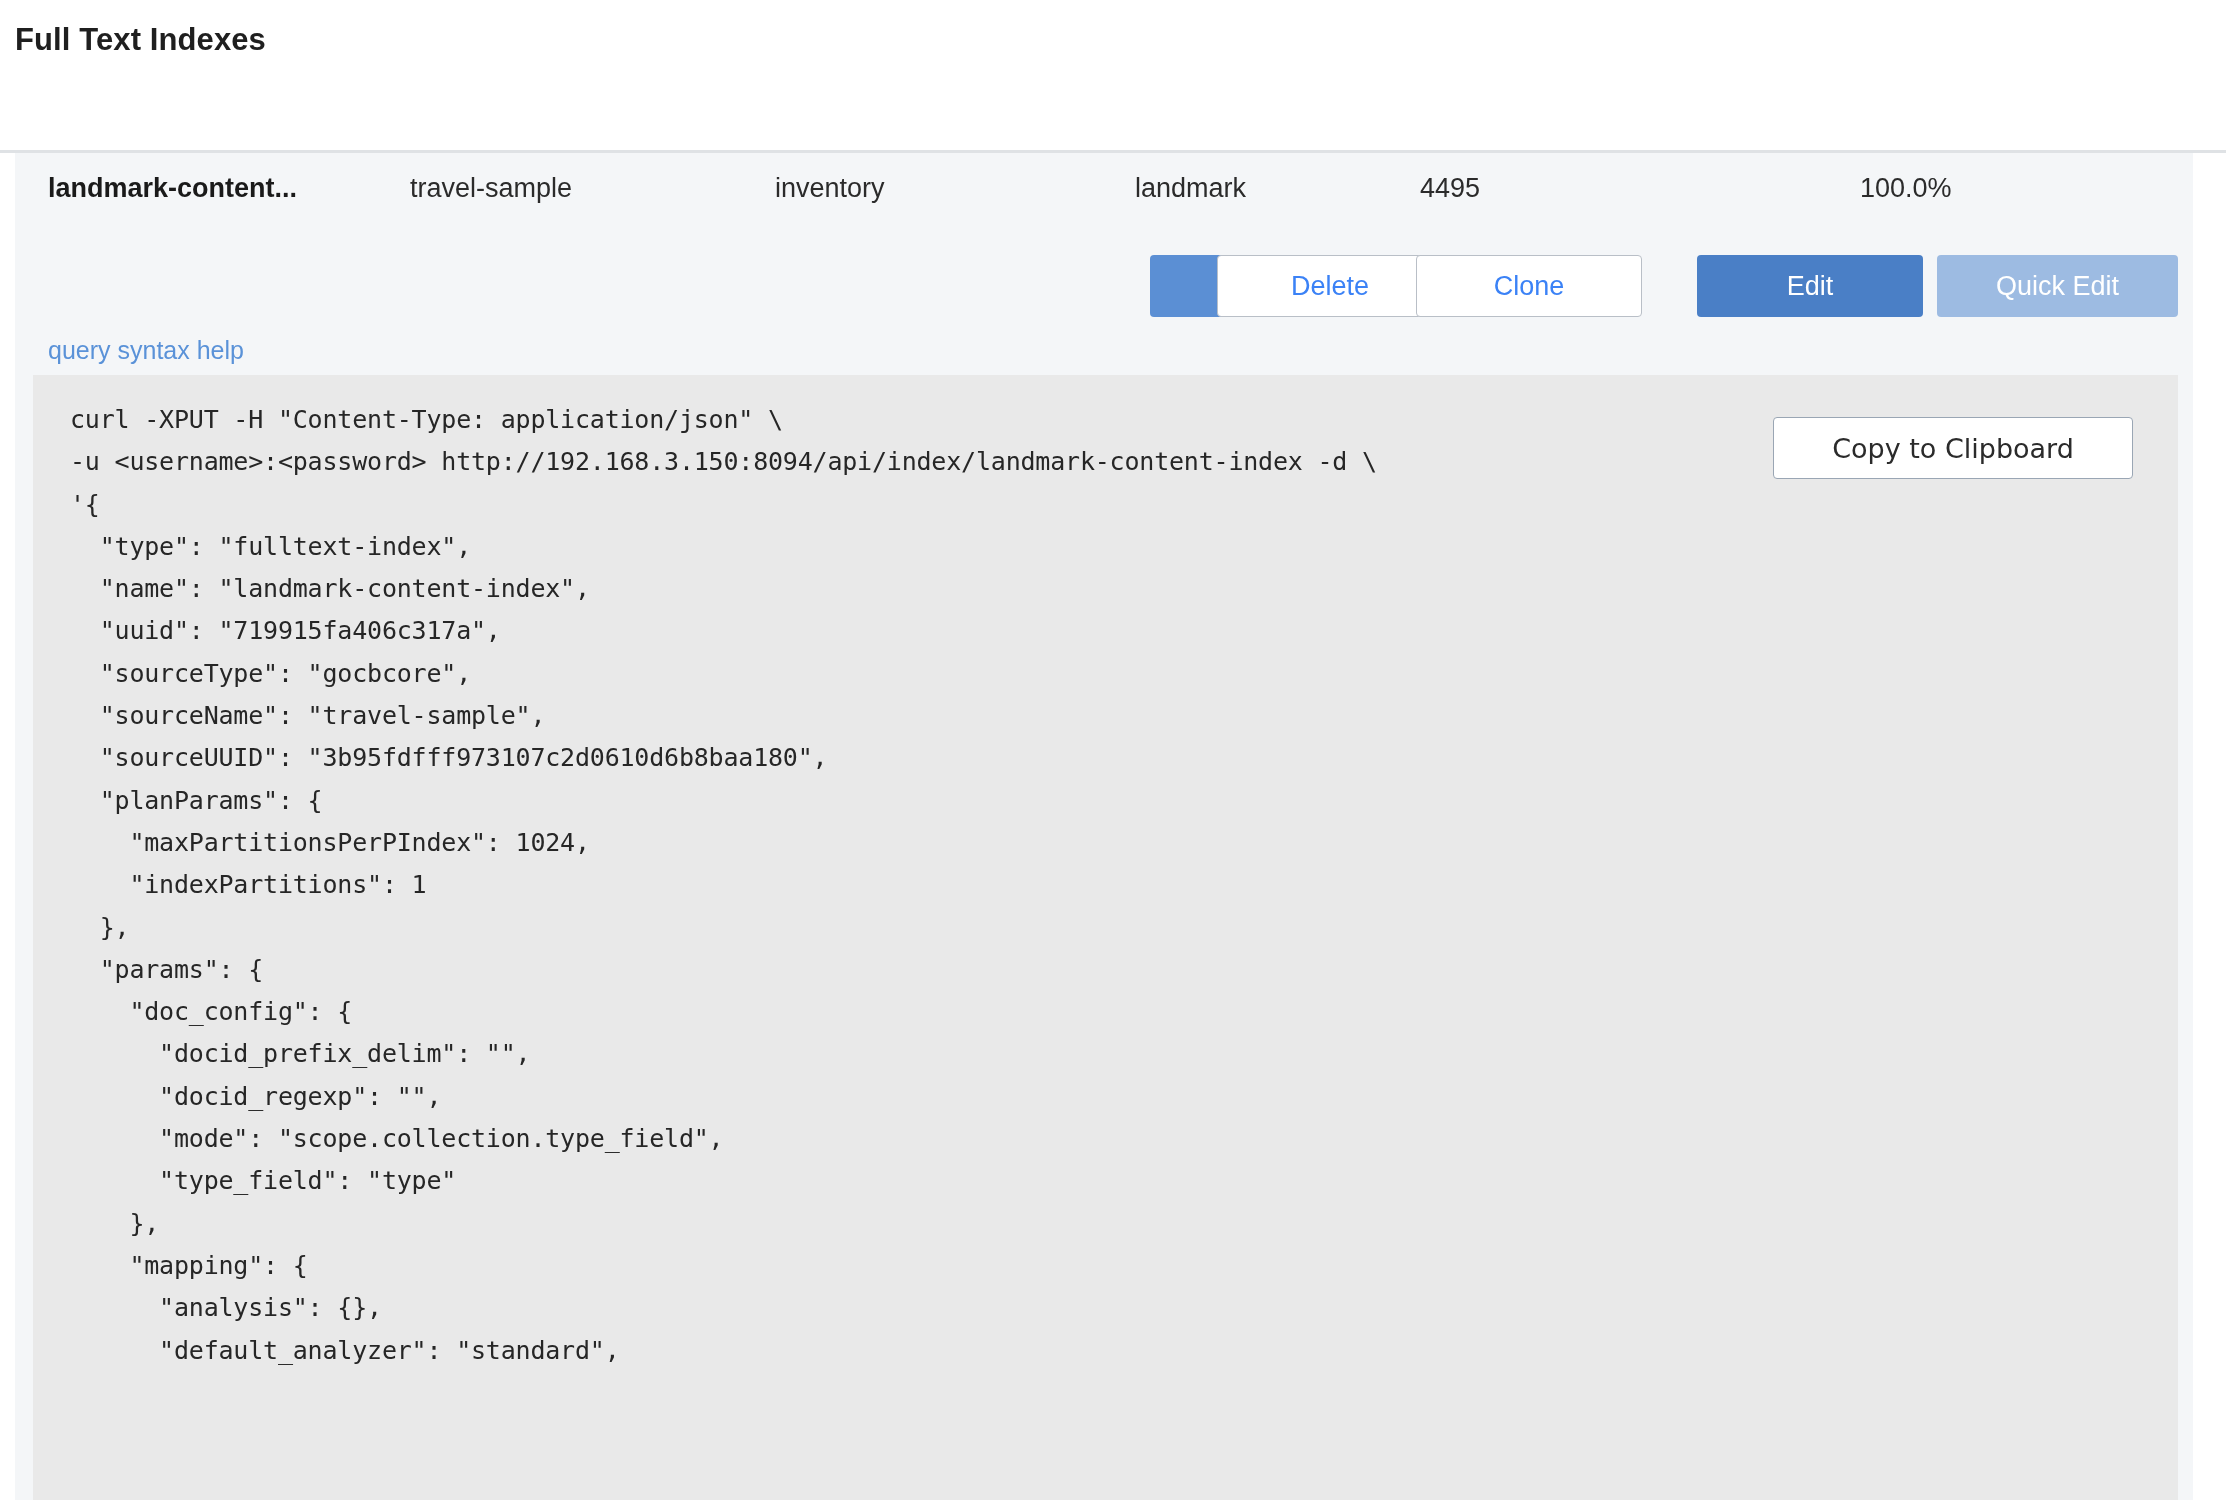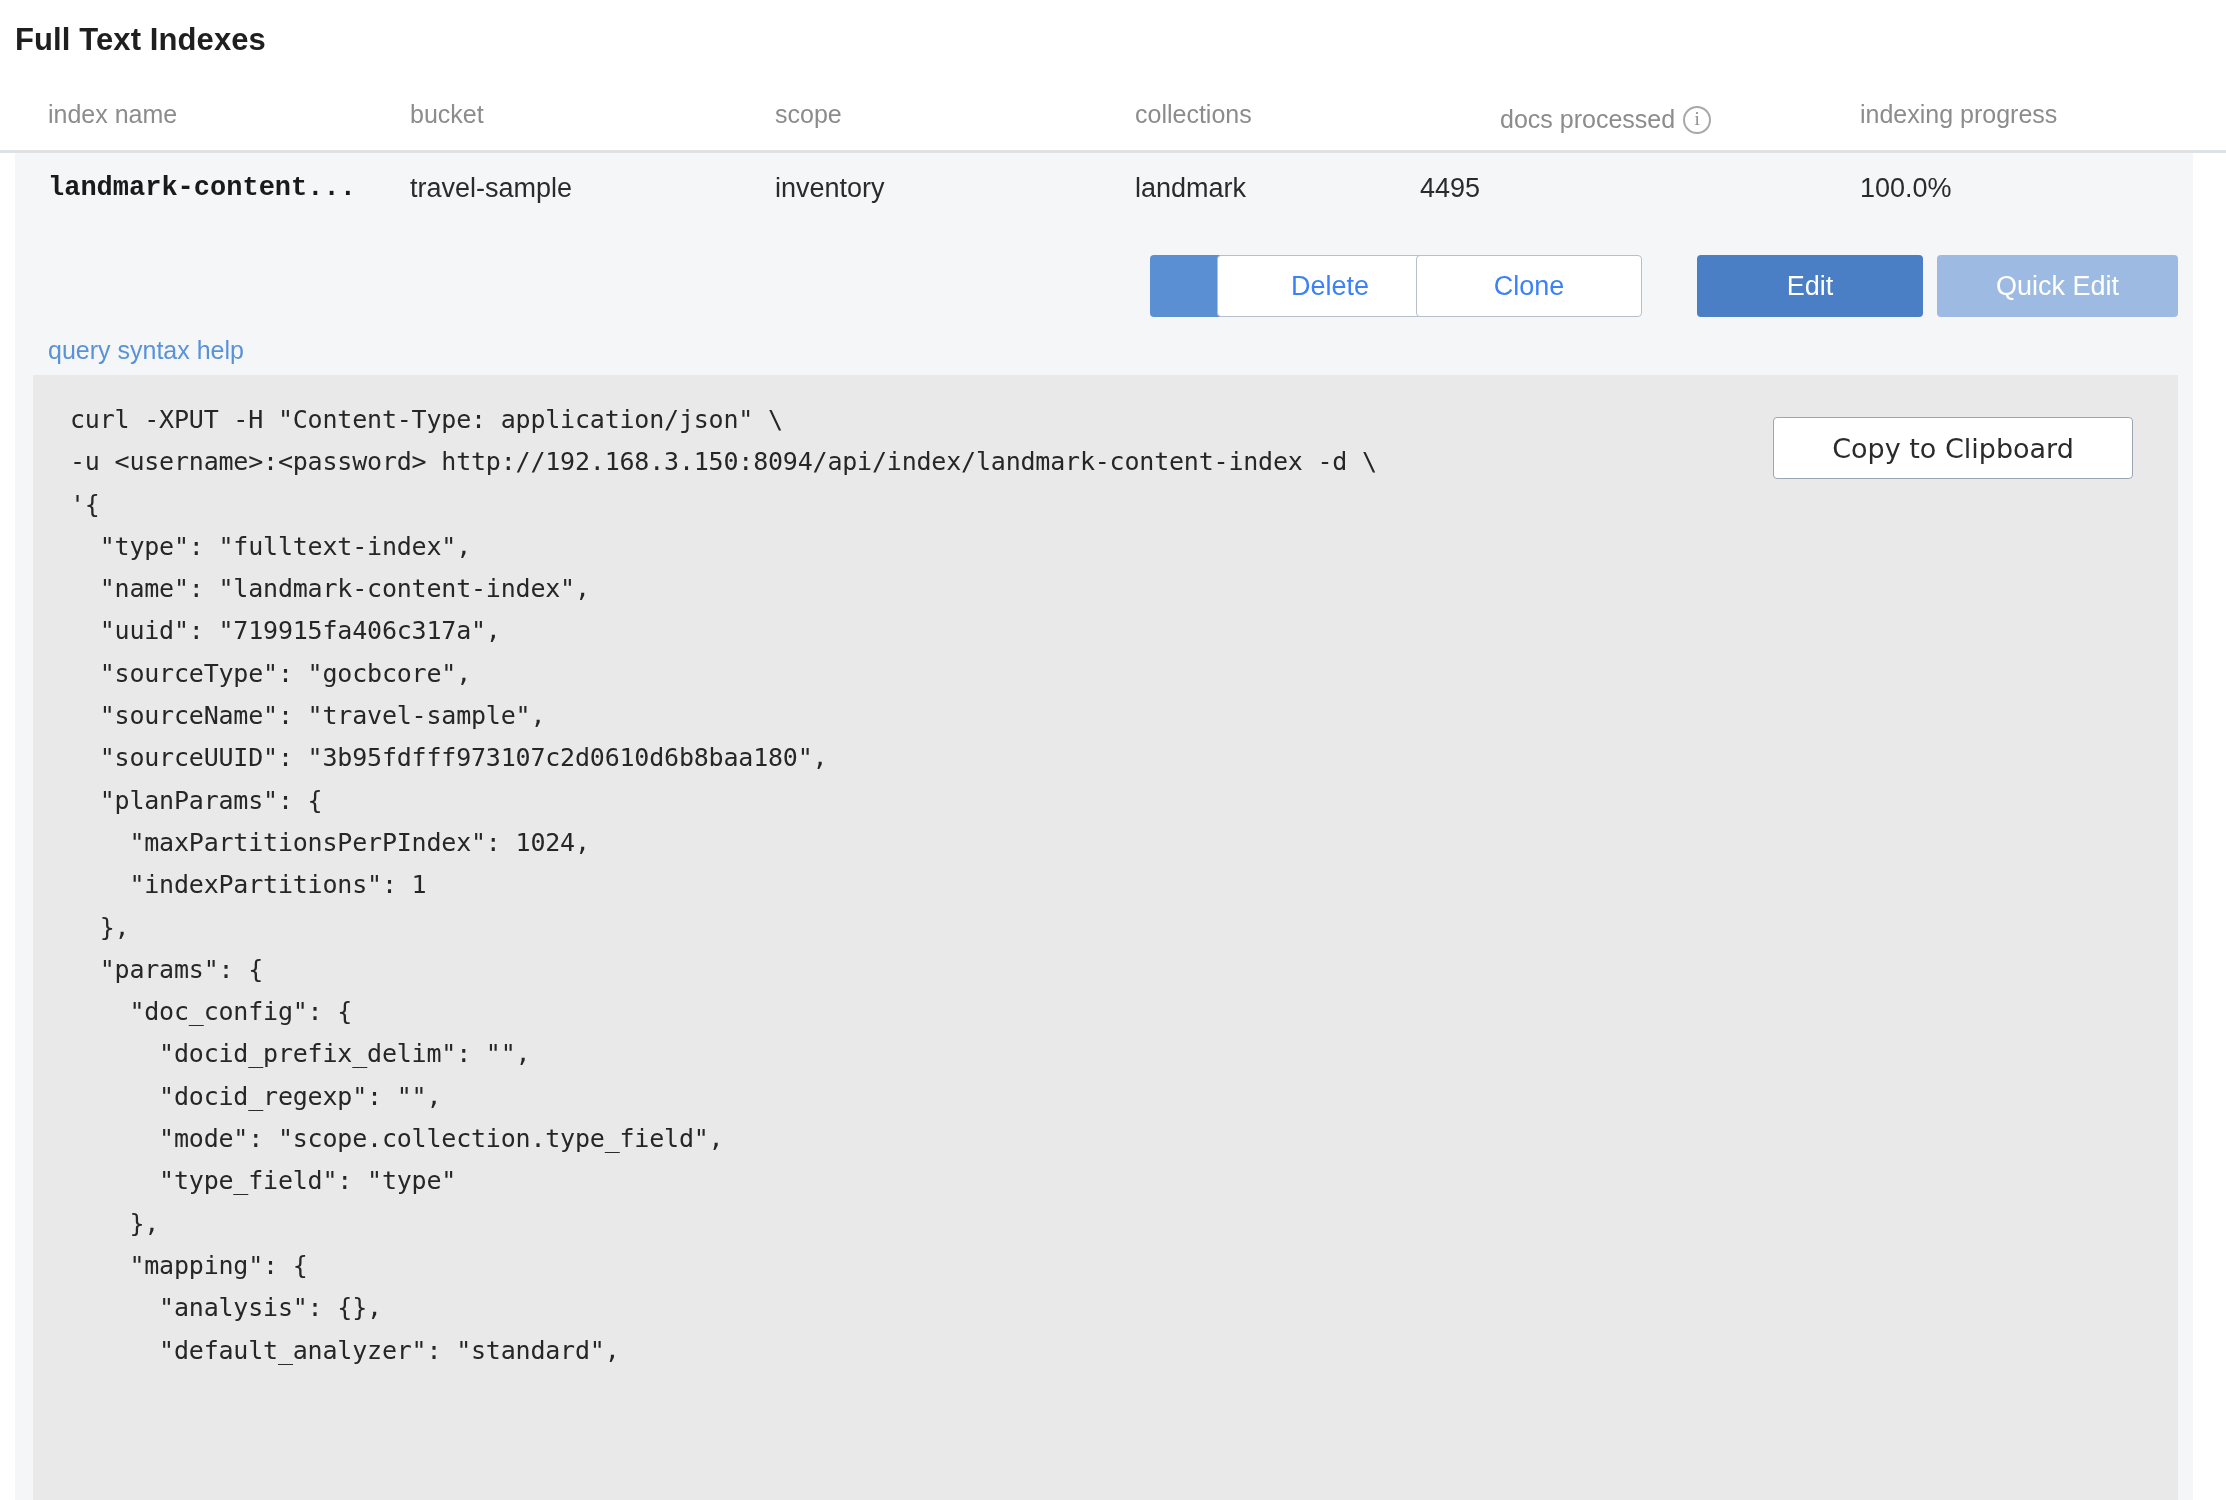--- a/index.html
+++ b/index.html
@@ -111,21 +111,20 @@
   .cell {
     position: absolute;
     top: 20px;
     font-size: 27px;
     color: #2b2b2b;
     white-space: nowrap;
   }
   .cell.name {
     font-weight: bold;
     color: #1a1a1a;
-    font-family: Liberation Mono, monospace;
   }
   .cell.c1 { left: 33px; }
   .cell.c2 { left: 395px; }
   .cell.c3 { left: 760px; }
   .cell.c4 { left: 1120px; }
   .cell.c5 { left: 1405px; }
   .cell.c6 { left: 1845px; }
 
   
   .search-row {
@@ -305,28 +304,20 @@
     box-sizing: border-box;
   }
 </style>
 </head>
 <body>
 
 <div class="page">
 
   <div class="page-title">Full Text Indexes</div>
 
-  <div class="table-header">
-    <div class="col c1">index name</div>
-    <div class="col c2">bucket</div>
-    <div class="col c3">scope</div>
-    <div class="col c4">collections</div>
-    <div class="col c5"><span>docs processed</span><span class="info-icon"></span></div>
-    <div class="col c6">indexing progress</div>
-  </div>
   <div class="header-rule"></div>
 
   <div class="row-expanded">
 
     <div class="row-cells">
       <div class="cell c1 name">landmark-content...</div>
       <div class="cell c2">travel-sample</div>
       <div class="cell c3">inventory</div>
       <div class="cell c4">landmark</div>
       <div class="cell c5">4495</div>

